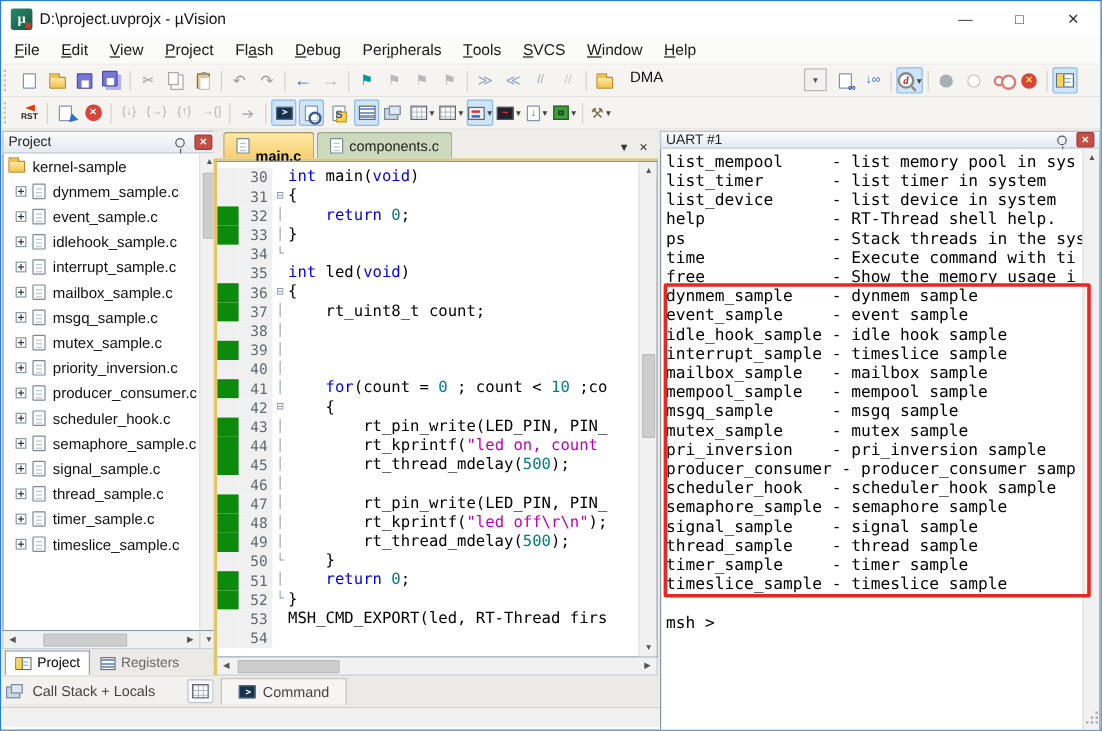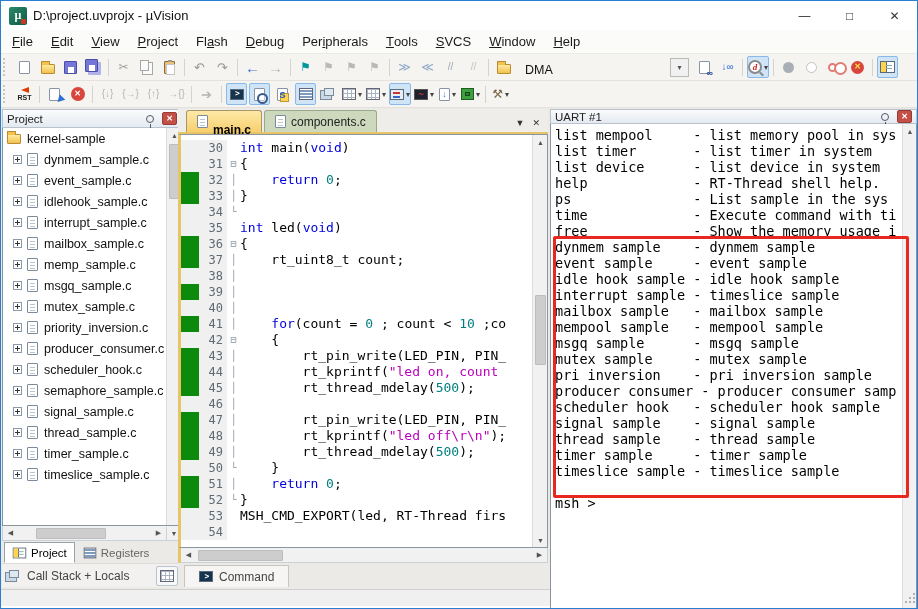--- a/index.html
+++ b/index.html
@@ -21,21 +21,21 @@
   .menu-item .u{text-decoration:underline;}
   
   .tbrow{height:27px;display:flex;align-items:center;background:#f5f4f1;border-bottom:1px solid #e4e2de;padding-left:2px;}
   .tgrip{width:7px;height:18px;border-left:2px dotted #c6c5c1;margin-right:3px;}
   .tbtn{min-width:21px;height:22px;margin:0 1px;display:inline-flex;align-items:center;justify-content:center;border:1px solid transparent;border-radius:2px;}
   .tbtn.hl{background:#cfe5f7;border-color:#89b9e9;}
   .tsep{width:1px;height:17px;background:#d4d3cf;margin:0 3px;}
   .ticon{display:inline-flex;align-items:center;justify-content:center;font-size:11px;line-height:1;}
   .dda{font-size:8px;color:#444;margin-left:2px;}
   .dda::before{content:"▾";}
-  .tcombo{width:170px;height:20px;display:flex;align-items:flex-end;margin:0 4px;}
+  .tcombo{width:170px;height:20px;display:flex;align-items:flex-start;margin:0 4px;}
   .tcombo-v{flex:1;font-size:12.5px;color:#111;padding-left:6px;}
   .tcombo-a{width:19px;height:19px;border:1px solid #b9b9b9;background:#f1f1f1;display:flex;align-items:center;justify-content:center;color:#555;}
   
   .i-doc,.i-docfind,.i-run,.i-disasm,.i-symbols,.i-trace{width:11px;height:13px;background:#fff;border:1px solid #8794a8;border-radius:1px;position:relative;}
   .i-folder{position:relative;width:14px;height:10px;background:linear-gradient(#ffe9a0,#f2c24d);border:1px solid #b98c2f;border-radius:1px;margin-top:3px;}
   .i-folder::before{content:"";position:absolute;top:-4px;left:-1px;width:7px;height:3px;background:#f2c24d;border:1px solid #b98c2f;border-bottom:none;border-radius:1px 1px 0 0;}
   .i-floppy,.i-floppy2{position:relative;width:13px;height:13px;background:#7577d8;border:1px solid #4a4ca8;border-radius:1px;}
   .i-floppy::before,.i-floppy2::before{content:"";position:absolute;left:3px;bottom:0;width:6px;height:6px;background:#fff;}
   .i-floppy2{box-shadow:3px 3px 0 0 #b0b2e8;margin:-2px 3px 2px -2px;}
   .i-copy{width:9px;height:11px;background:#fbfbfb;border:1px solid #a8a8a8;box-shadow:3px 3px 0 0 #fbfbfb,3px 3px 0 1px #a8a8a8;margin:-2px 3px 2px -2px;}
@@ -434,25 +434,20 @@
             <span class="lbl">interrupt_sample.c</span>
           </div>
           <div class="trow">
             <span class="expander"></span>
             <span class="ticon i-cdoc"></span>
             <span class="lbl">mailbox_sample.c</span>
           </div>
           <div class="trow">
             <span class="expander"></span>
             <span class="ticon i-cdoc"></span>
-            <span class="lbl">memp_sample.c</span>
-          </div>
-          <div class="trow">
-            <span class="expander"></span>
-            <span class="ticon i-cdoc"></span>
             <span class="lbl">msgq_sample.c</span>
           </div>
           <div class="trow">
             <span class="expander"></span>
             <span class="ticon i-cdoc"></span>
             <span class="lbl">mutex_sample.c</span>
           </div>
           <div class="trow">
             <span class="expander"></span>
             <span class="ticon i-cdoc"></span>
@@ -594,34 +589,35 @@
         <span class="lbl">UART #1</span>
         <span class="i-pin" style="margin-right:8px;"></span>
         <span class="i-closebox"></span>
       </div>
       <div class="ubody">
         <div class="console" id="console">
             <div class="cline">list_mempool     - list memory pool in sys</div>
             <div class="cline">list_timer       - list timer in system</div>
             <div class="cline">list_device      - list device in system</div>
             <div class="cline">help             - RT-Thread shell help.</div>
-            <div class="cline">ps               - List sample in the sys</div>
+            <div class="cline">ps               - Stack threads in the sys</div>
             <div class="cline">time             - Execute command with ti</div>
             <div class="cline">free             - Show the memory usage i</div>
             <div class="cline">dynmem_sample    - dynmem sample</div>
             <div class="cline">event_sample     - event sample</div>
             <div class="cline">idle_hook_sample - idle hook sample</div>
             <div class="cline">interrupt_sample - timeslice sample</div>
             <div class="cline">mailbox_sample   - mailbox sample</div>
             <div class="cline">mempool_sample   - mempool sample</div>
             <div class="cline">msgq_sample      - msgq sample</div>
             <div class="cline">mutex_sample     - mutex sample</div>
             <div class="cline">pri_inversion    - pri_inversion sample</div>
             <div class="cline">producer_consumer - producer_consumer samp</div>
             <div class="cline">scheduler_hook   - scheduler_hook sample</div>
+            <div class="cline">semaphore_sample - semaphore sample</div>
             <div class="cline">signal_sample    - signal sample</div>
             <div class="cline">thread_sample    - thread sample</div>
             <div class="cline">timer_sample     - timer sample</div>
             <div class="cline">timeslice_sample - timeslice sample</div>
             <div class="cline"></div>
             <div class="cline">msh &gt;</div>
           </div>
         <div class="uvscroll">
           <span class="sbbtn" style="top:0;width:14px;">▲</span>
           <span class="sbbtn" style="bottom:0;width:14px;">▼</span>

